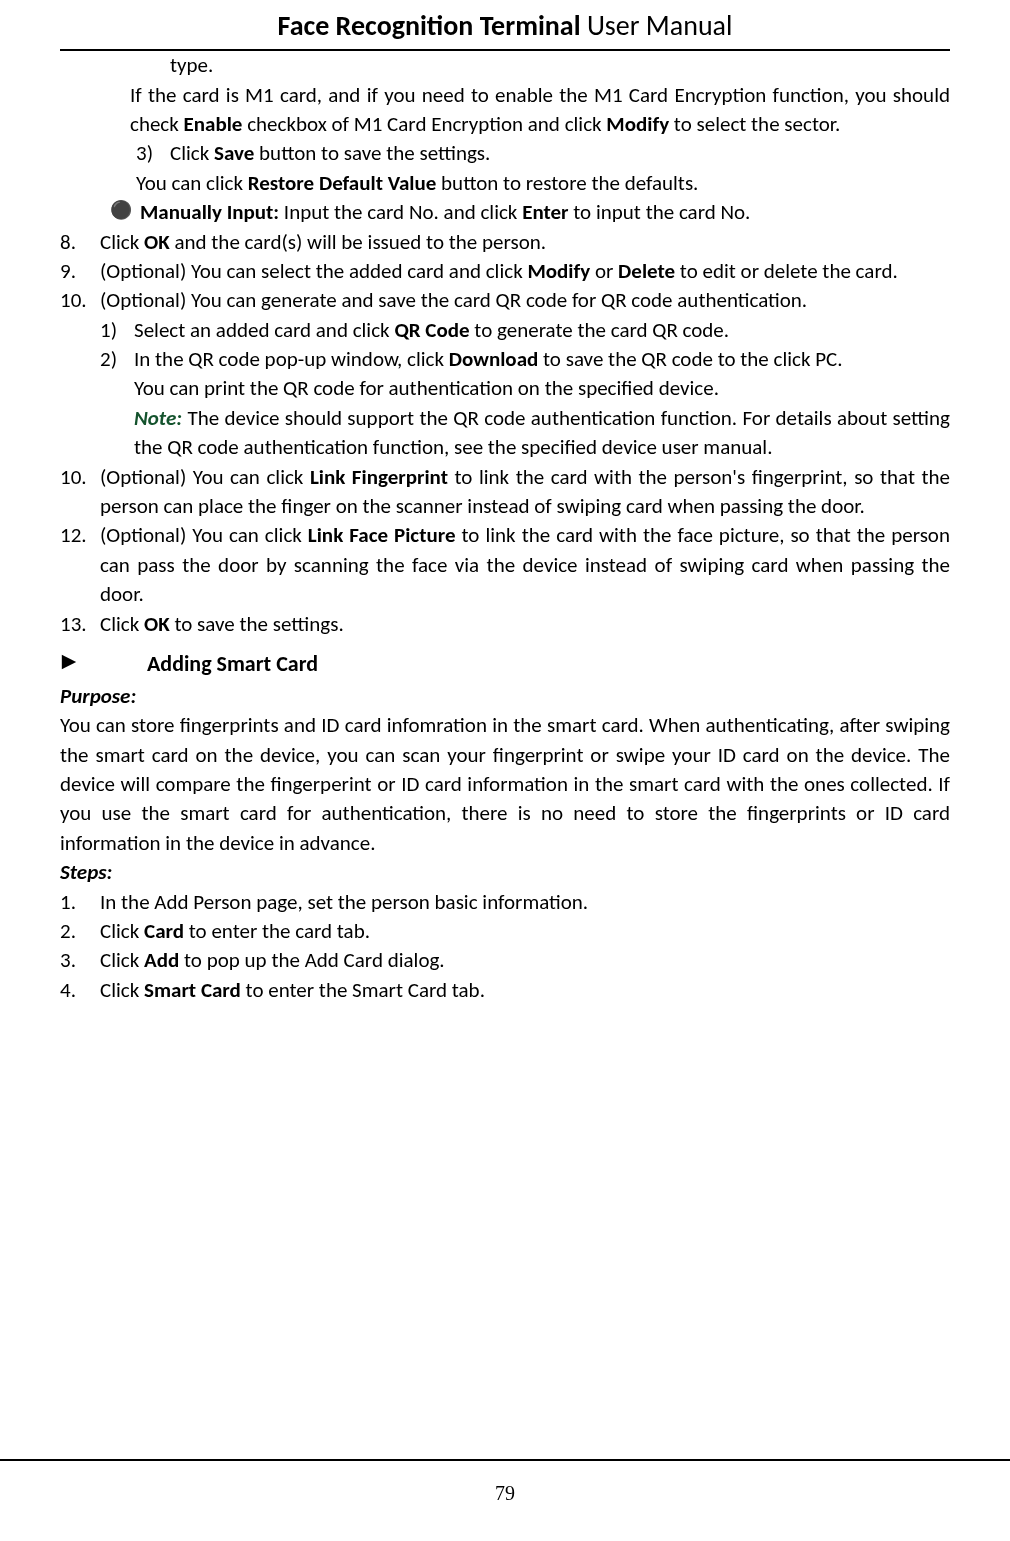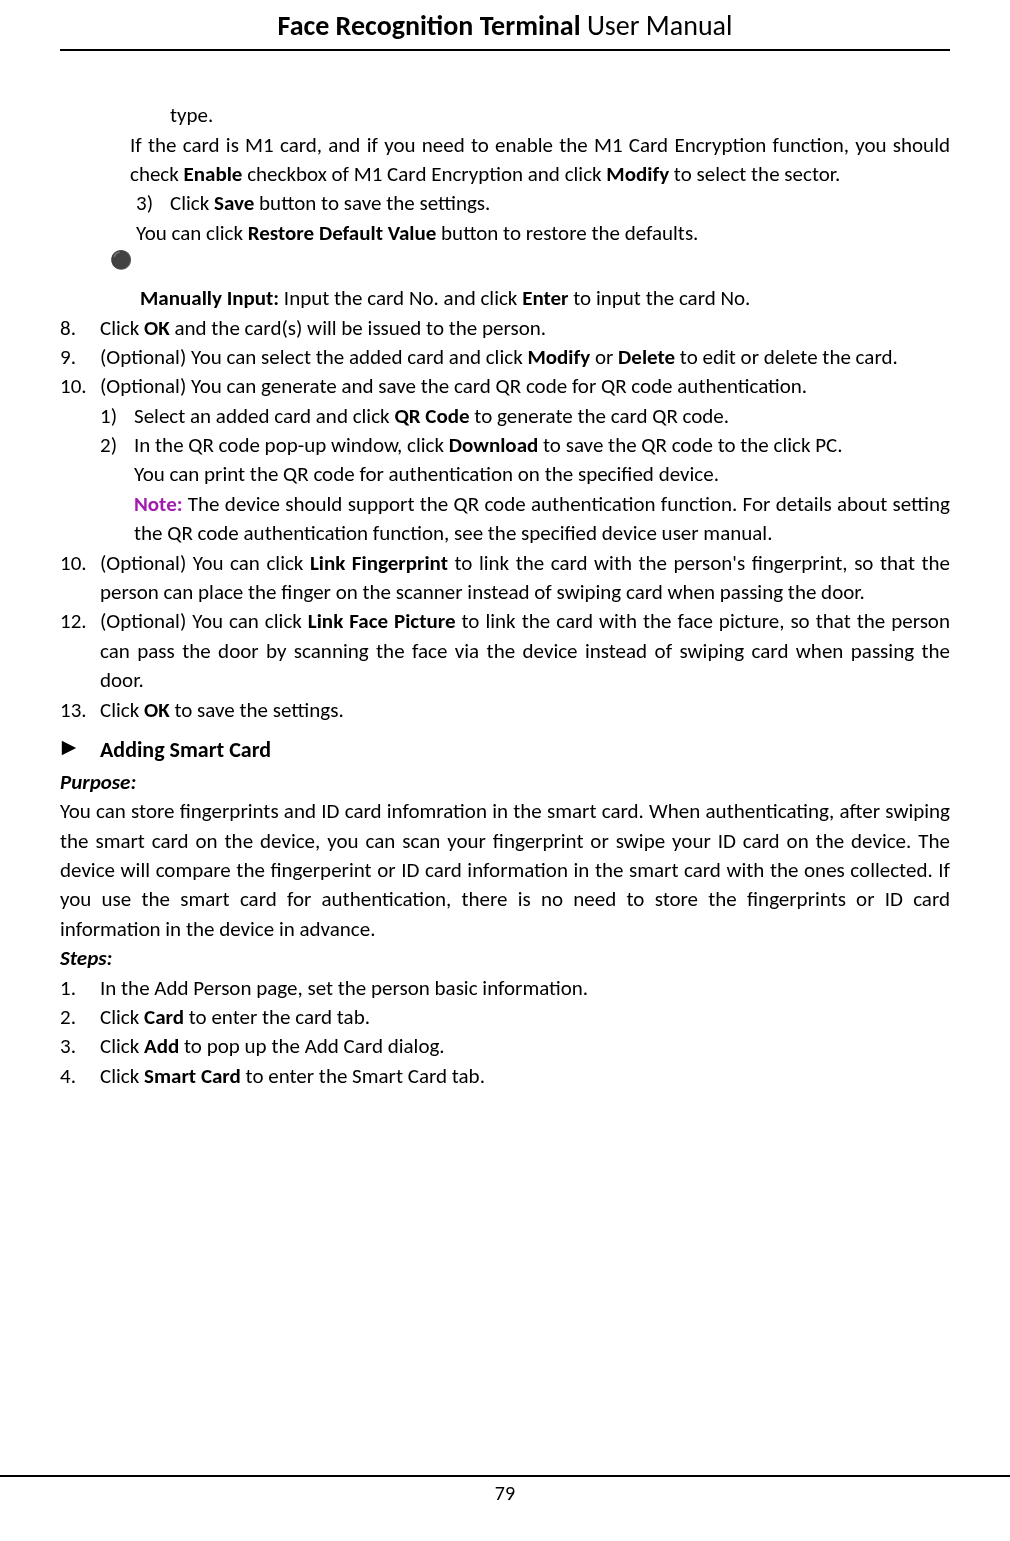--- a/index.html
+++ b/index.html
@@ -23,21 +23,20 @@
     .header {
       text-align: center;
       font-weight: bold;
       font-size: 28px;
       padding-top: 6px;
       padding-bottom: 4px;
       border-bottom: 2px solid #000;
     }
     .header .thin { font-weight: normal; }
     .content {
-      padding-top: 50px;
     }
     .para { text-align: justify; }
     .num-item {
       display: flex;
       text-align: justify;
     }
     .num-item > .num {
       flex: 0 0 auto;
       width: 38px;
     }
@@ -46,52 +45,53 @@
     .bullet-item {
       display: flex;
       text-align: justify;
     }
     .bullet-item > .bul {
       flex: 0 0 auto;
       width: 30px;
       font-size: 18px;
       padding-left: 4px;
     }
-    .bullet-item > .body { flex: 1 1 auto; margin-top: 36px; }
+    .bullet-item > .body { flex: 1 1 auto; }
     .sub-num {
       display: flex;
     }
     .sub-num > .num { flex: 0 0 auto; width: 34px; }
     .sub-num > .body { flex: 1 1 auto; }
     b { font-weight: bold; }
-    .note { color: #a21caf; font-weight: bold; }
+    .note { color: #14532d; font-weight: bold; font-style: italic; }
     .arrow-heading {
       display: flex;
       margin-top: 10px;
       margin-bottom: 2px;
     }
     .arrow-heading > .arrow {
       flex: 0 0 auto;
       width: 40px;
       font-size: 24px;
       color: #000;
       line-height: 1;
       padding-top: 2px;
     }
-    .arrow-heading > .txt { font-weight: bold; font-size: 22px; }
+    .arrow-heading > .txt { font-weight: bold; font-size: 22px; margin-left: 47px; }
     .ital { font-style: italic; font-weight: bold; }
     .footer {
       position: absolute;
       bottom: 34px;
       left: 0;
       width: 100%;
       text-align: center;
       border-top: 2px solid #000;
-      padding-top: 2px;
+      padding-top: 18px;
       font-size: 20px;
+      font-family: Liberation Serif, serif;
     }
     svg.arrow-icon { width: 18px; height: 18px; }
   </style>
 </head>
 <body>
 
 <div class="page">
 
   <div class="header">
     <span>Face Recognition Terminal</span><span class="thin">  User Manual</span>

